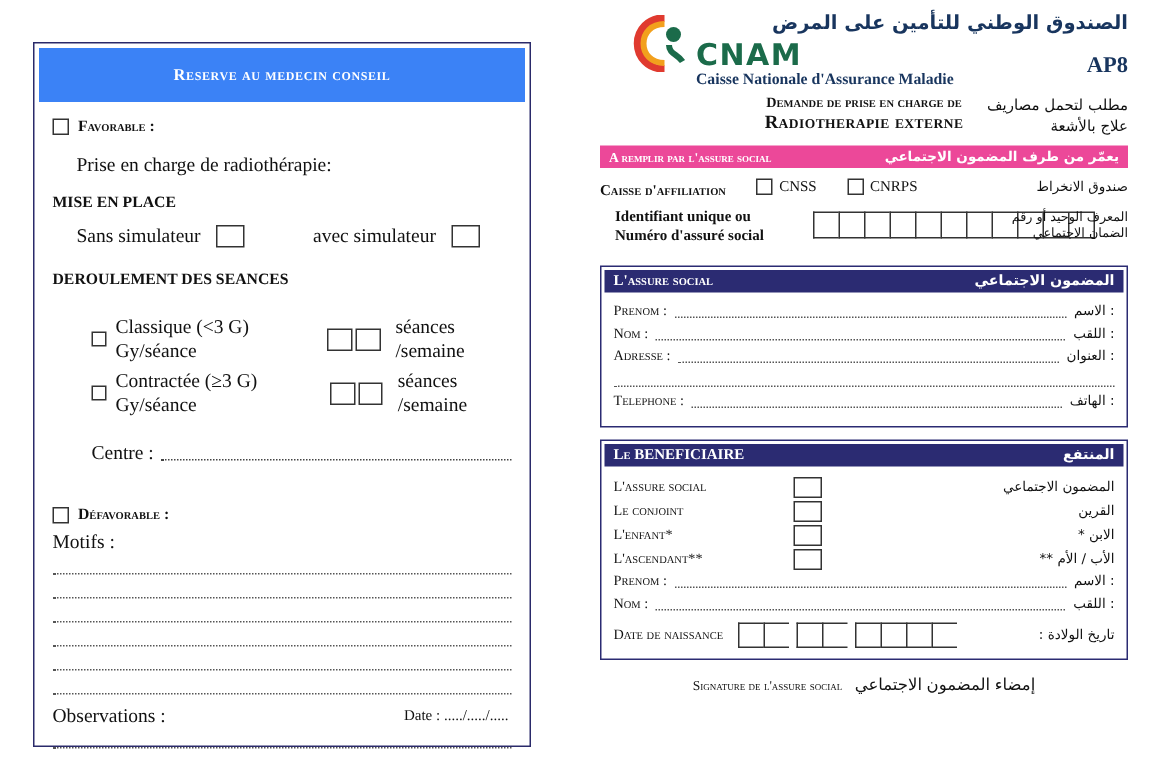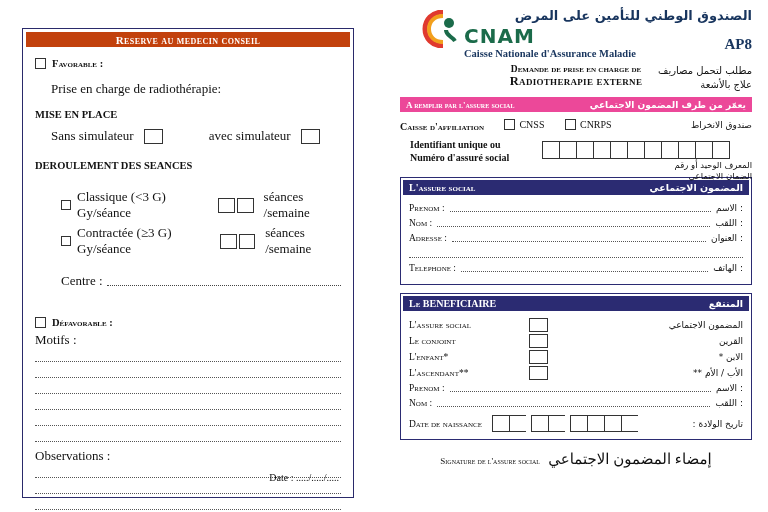--- a/index.html
+++ b/index.html
@@ -14,22 +14,22 @@
   .page{position:absolute;inset:0;}
 
   
   .left{
     position:absolute;left:22px;top:28px;width:330px;height:468px;
     border:1px solid #2a2a6a;
     background:#fff;
   }
   .left-header{
     margin:3px;
-    height:15px;
-    background:#c2410c;
+    height:36px;
+    background:#3b82f6;
     color:#fff;
     display:flex;align-items:center;justify-content:center;
     font-variant:small-caps;
     font-size:11px;
     letter-spacing:.4px;
     font-weight:bold;
   }
   .lbody{padding:8px 12px 0 12px;font-size:10.5px;}
   .row{display:flex;align-items:center;margin-bottom:2px;}
   .cb{
@@ -118,21 +118,21 @@
   .ident{position:relative;margin-top:4px;height:30px;}
   .ident .lbl{
     font-size:10px;font-weight:bold;position:absolute;left:10px;top:0;
     line-height:1.25;
   }
   .boxes{position:absolute;left:142px;top:2px;display:flex;}
   .boxes .b{width:16px;height:16px;border:1px solid #333;border-right:none;}
   .boxes .b:last-child{border-right:1px solid #333;}
   .ident .ar{
     position:absolute;right:0;top:1px;direction:rtl;text-align:right;
-    font-family:"DejaVu Sans", sans-serif;font-size:8.5px;line-height:1.3;margin-top:20px;
+    font-family:"DejaVu Sans", sans-serif;font-size:8.5px;line-height:1.3;
   }
 
   .sect{
     border:1px solid #2b2b72;margin-top:8px;
   }
   .sect-head{
     background:#2b2b72;color:#fff;margin:2px;height:15px;
     display:flex;align-items:center;justify-content:space-between;
     padding:0 6px;font-size:10px;font-variant:small-caps;font-weight:bold;
   }
@@ -159,21 +159,21 @@
   .dob{display:flex;align-items:center;margin-top:6px;font-size:9.5px;}
   .dob .dl{font-variant:small-caps;margin-right:10px;}
   .dob .db{width:16px;height:15px;border:1px solid #333;border-right:none;}
   .dob .db:last-of-type{border-right:1px solid #333;}
   .dob .gap{width:5px;}
   .dob .da{flex:1;text-align:right;direction:rtl;font-family:"DejaVu Sans", sans-serif;font-size:9px;}
 
   .sign{
     text-align:center;margin-top:10px;font-size:9px;font-variant:small-caps;
   }
-  .sign .ar{font-family:Liberation Serif, serif;font-variant:normal;font-size:15px;margin-left:6px;}
+  .sign .ar{font-family:Liberation Sans, sans-serif;font-variant:normal;font-size:11px;margin-left:6px;}
 </style>
 </head>
 <body>
 
 <div class="page">
 
   <div class="left">
     <div class="left-header">Reserve au medecin conseil</div>
 
     <div class="lbody">

